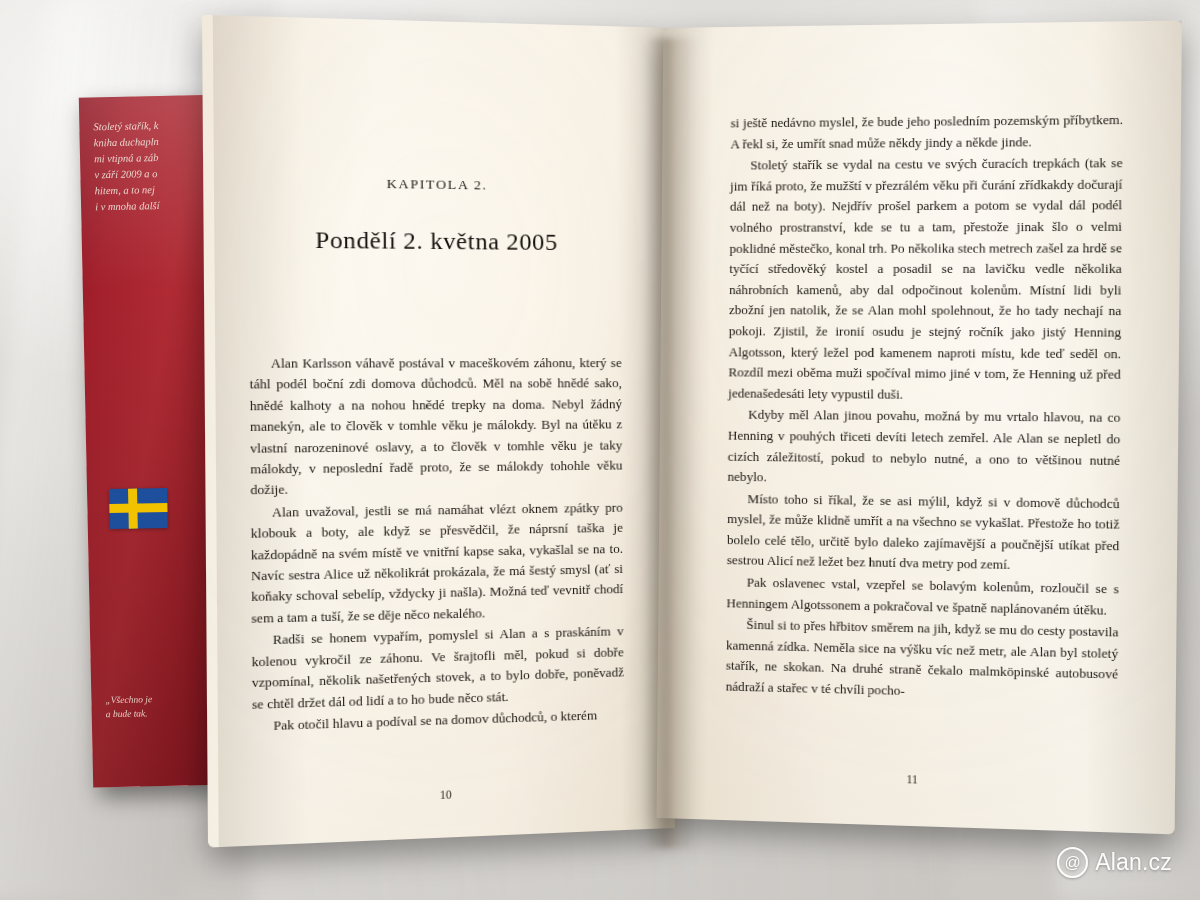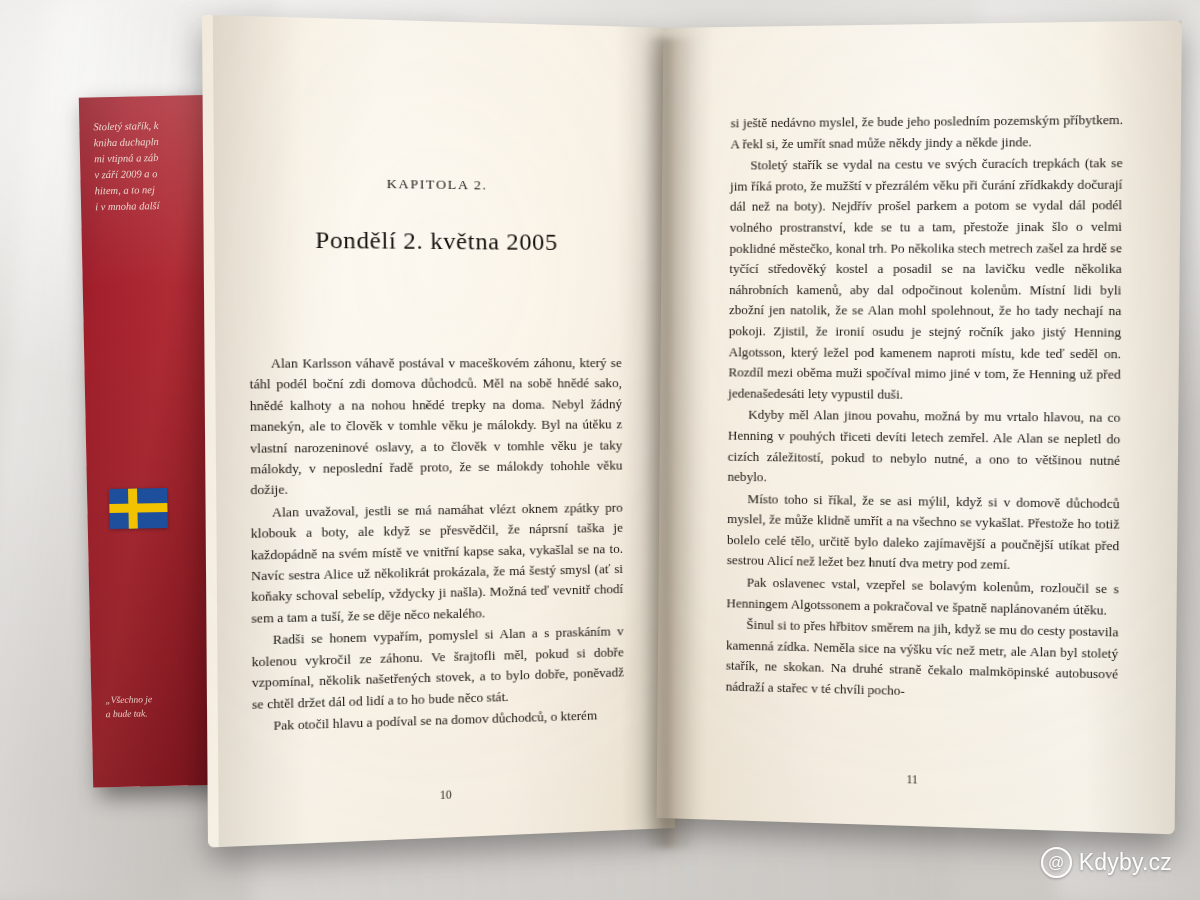--- a/index.html
+++ b/index.html
@@ -297,16 +297,16 @@
       </div>
       <div class="folio folio-right">11</div>
       <div class="page-shade"></div>
     </div>
 
     <div class="gutter-shadow"></div>
   </div>
 
   <div class="watermark">
     <span class="at">@</span>
-    <span class="wm-text">Kdyby.cz</span>
+    <span class="wm-text">Alan.cz</span>
   </div>
 
 </div>
 
 </body></html>

